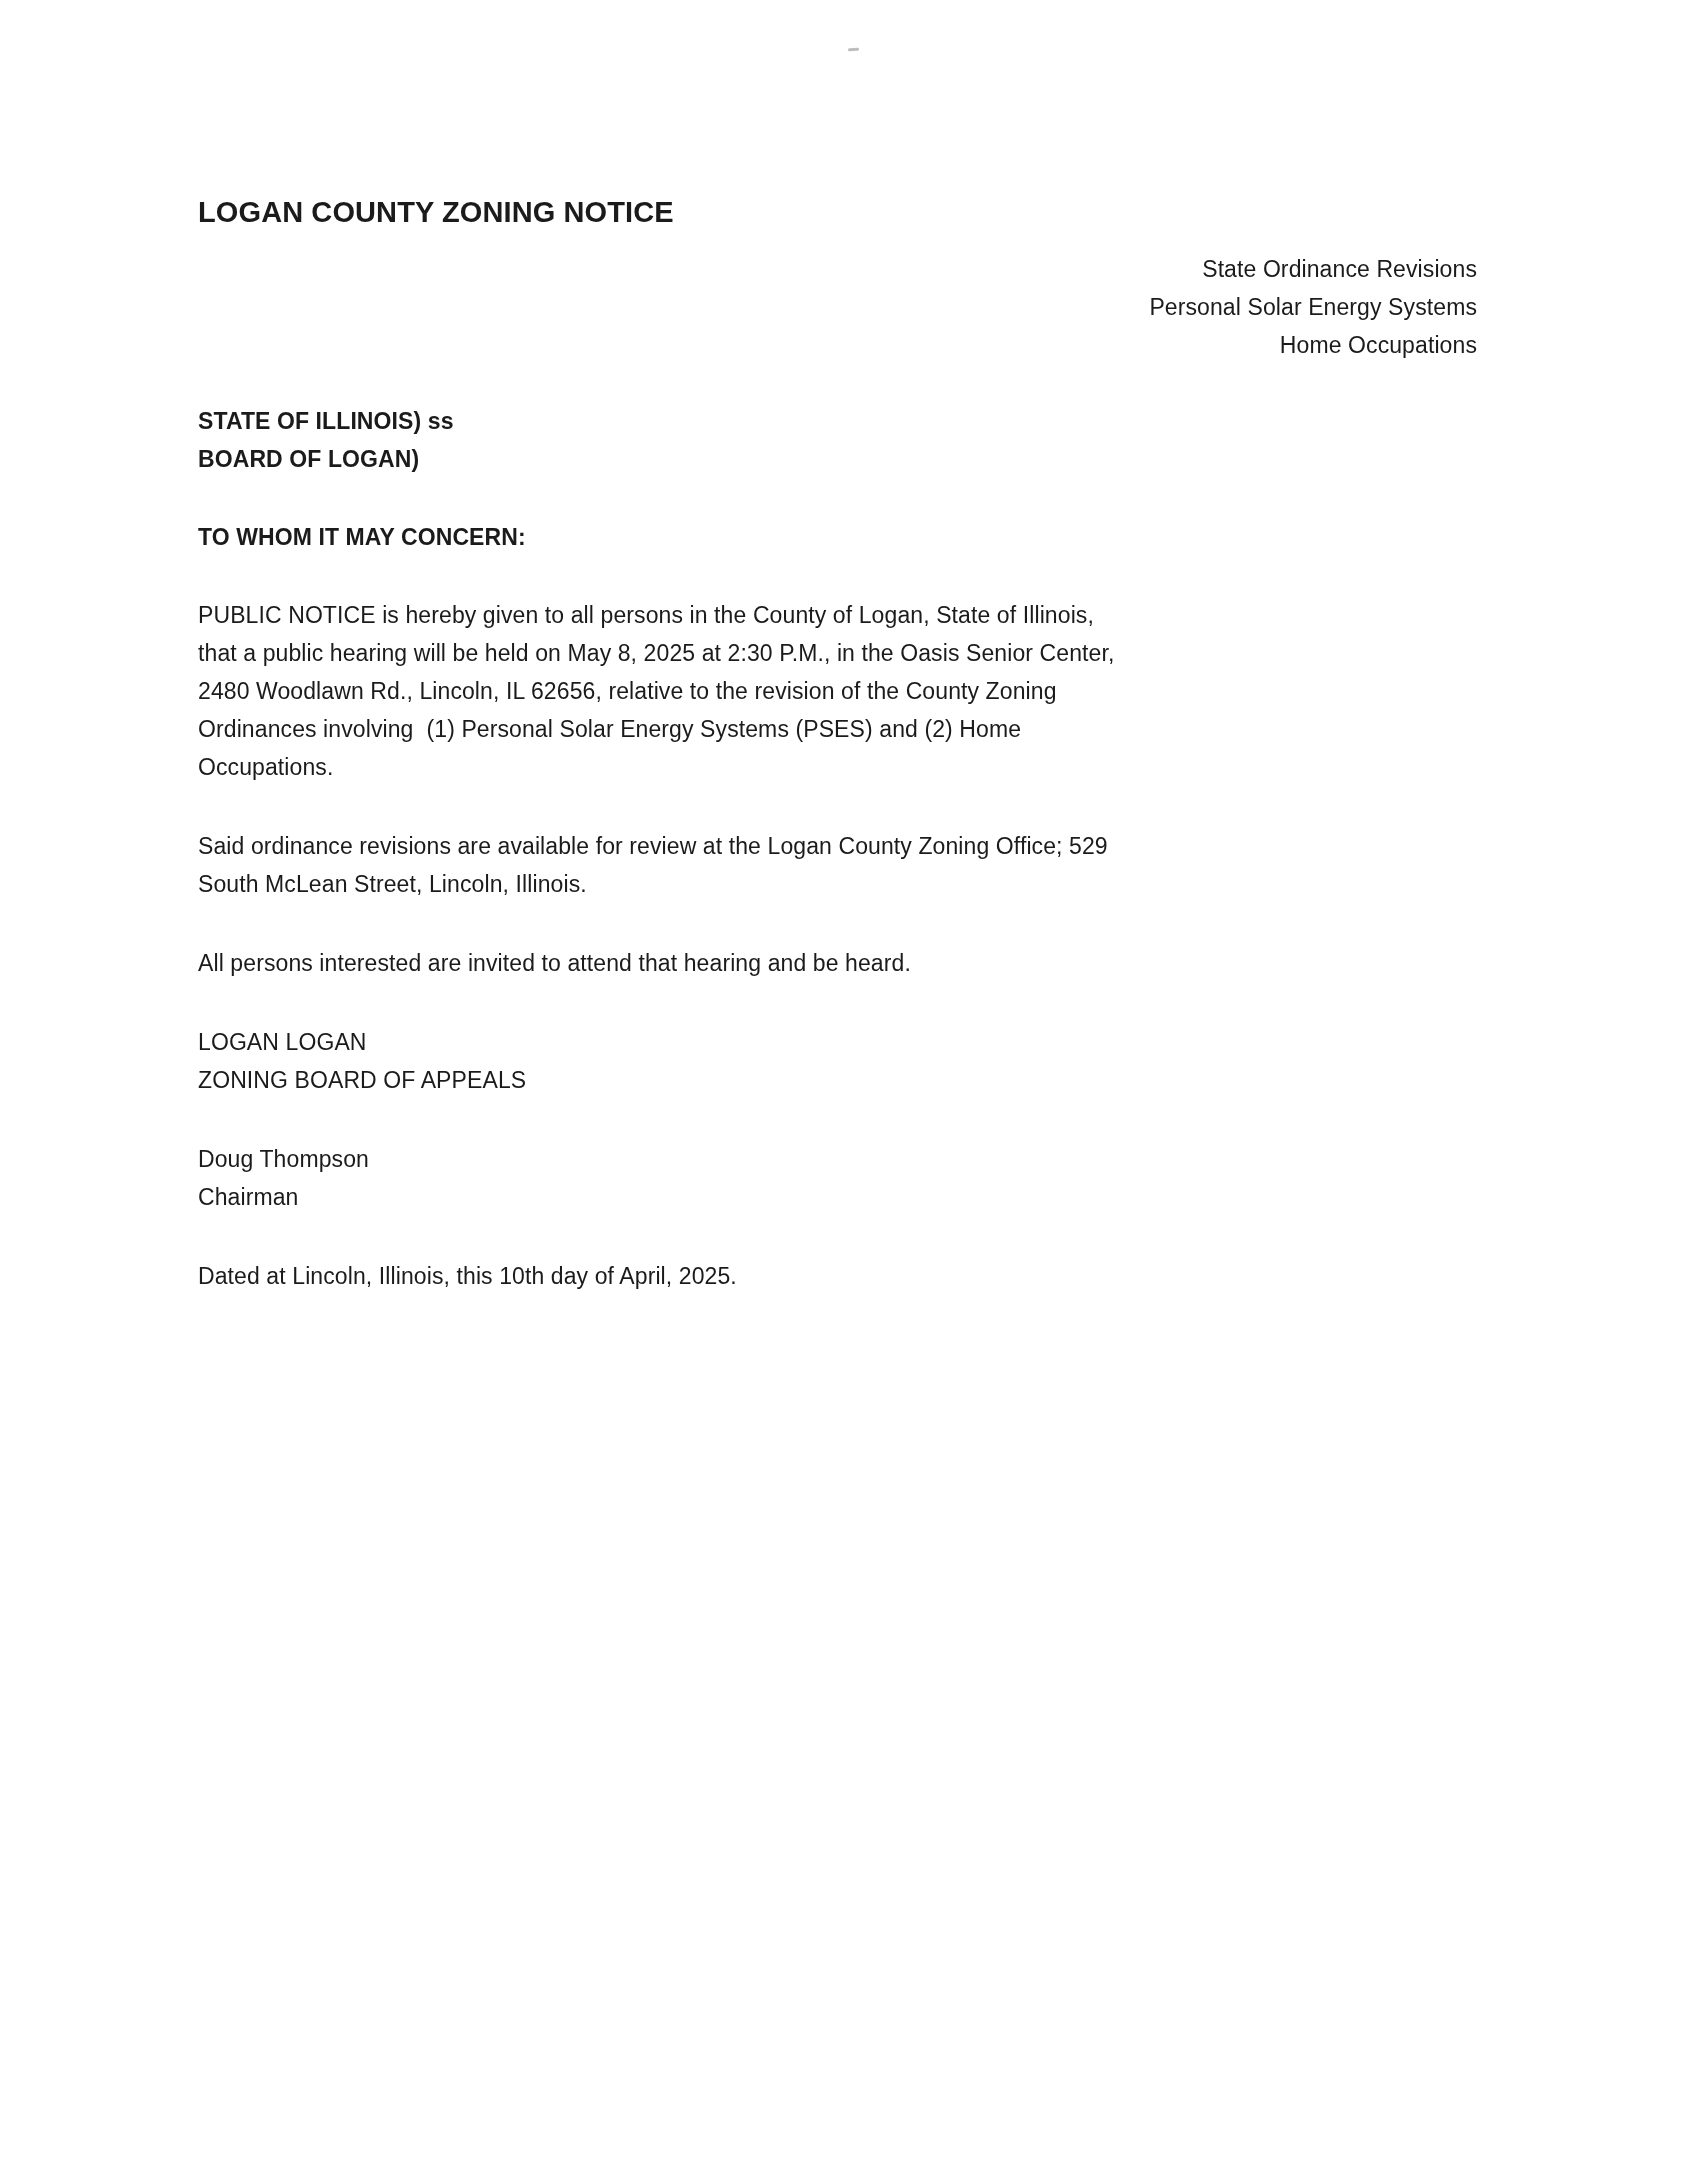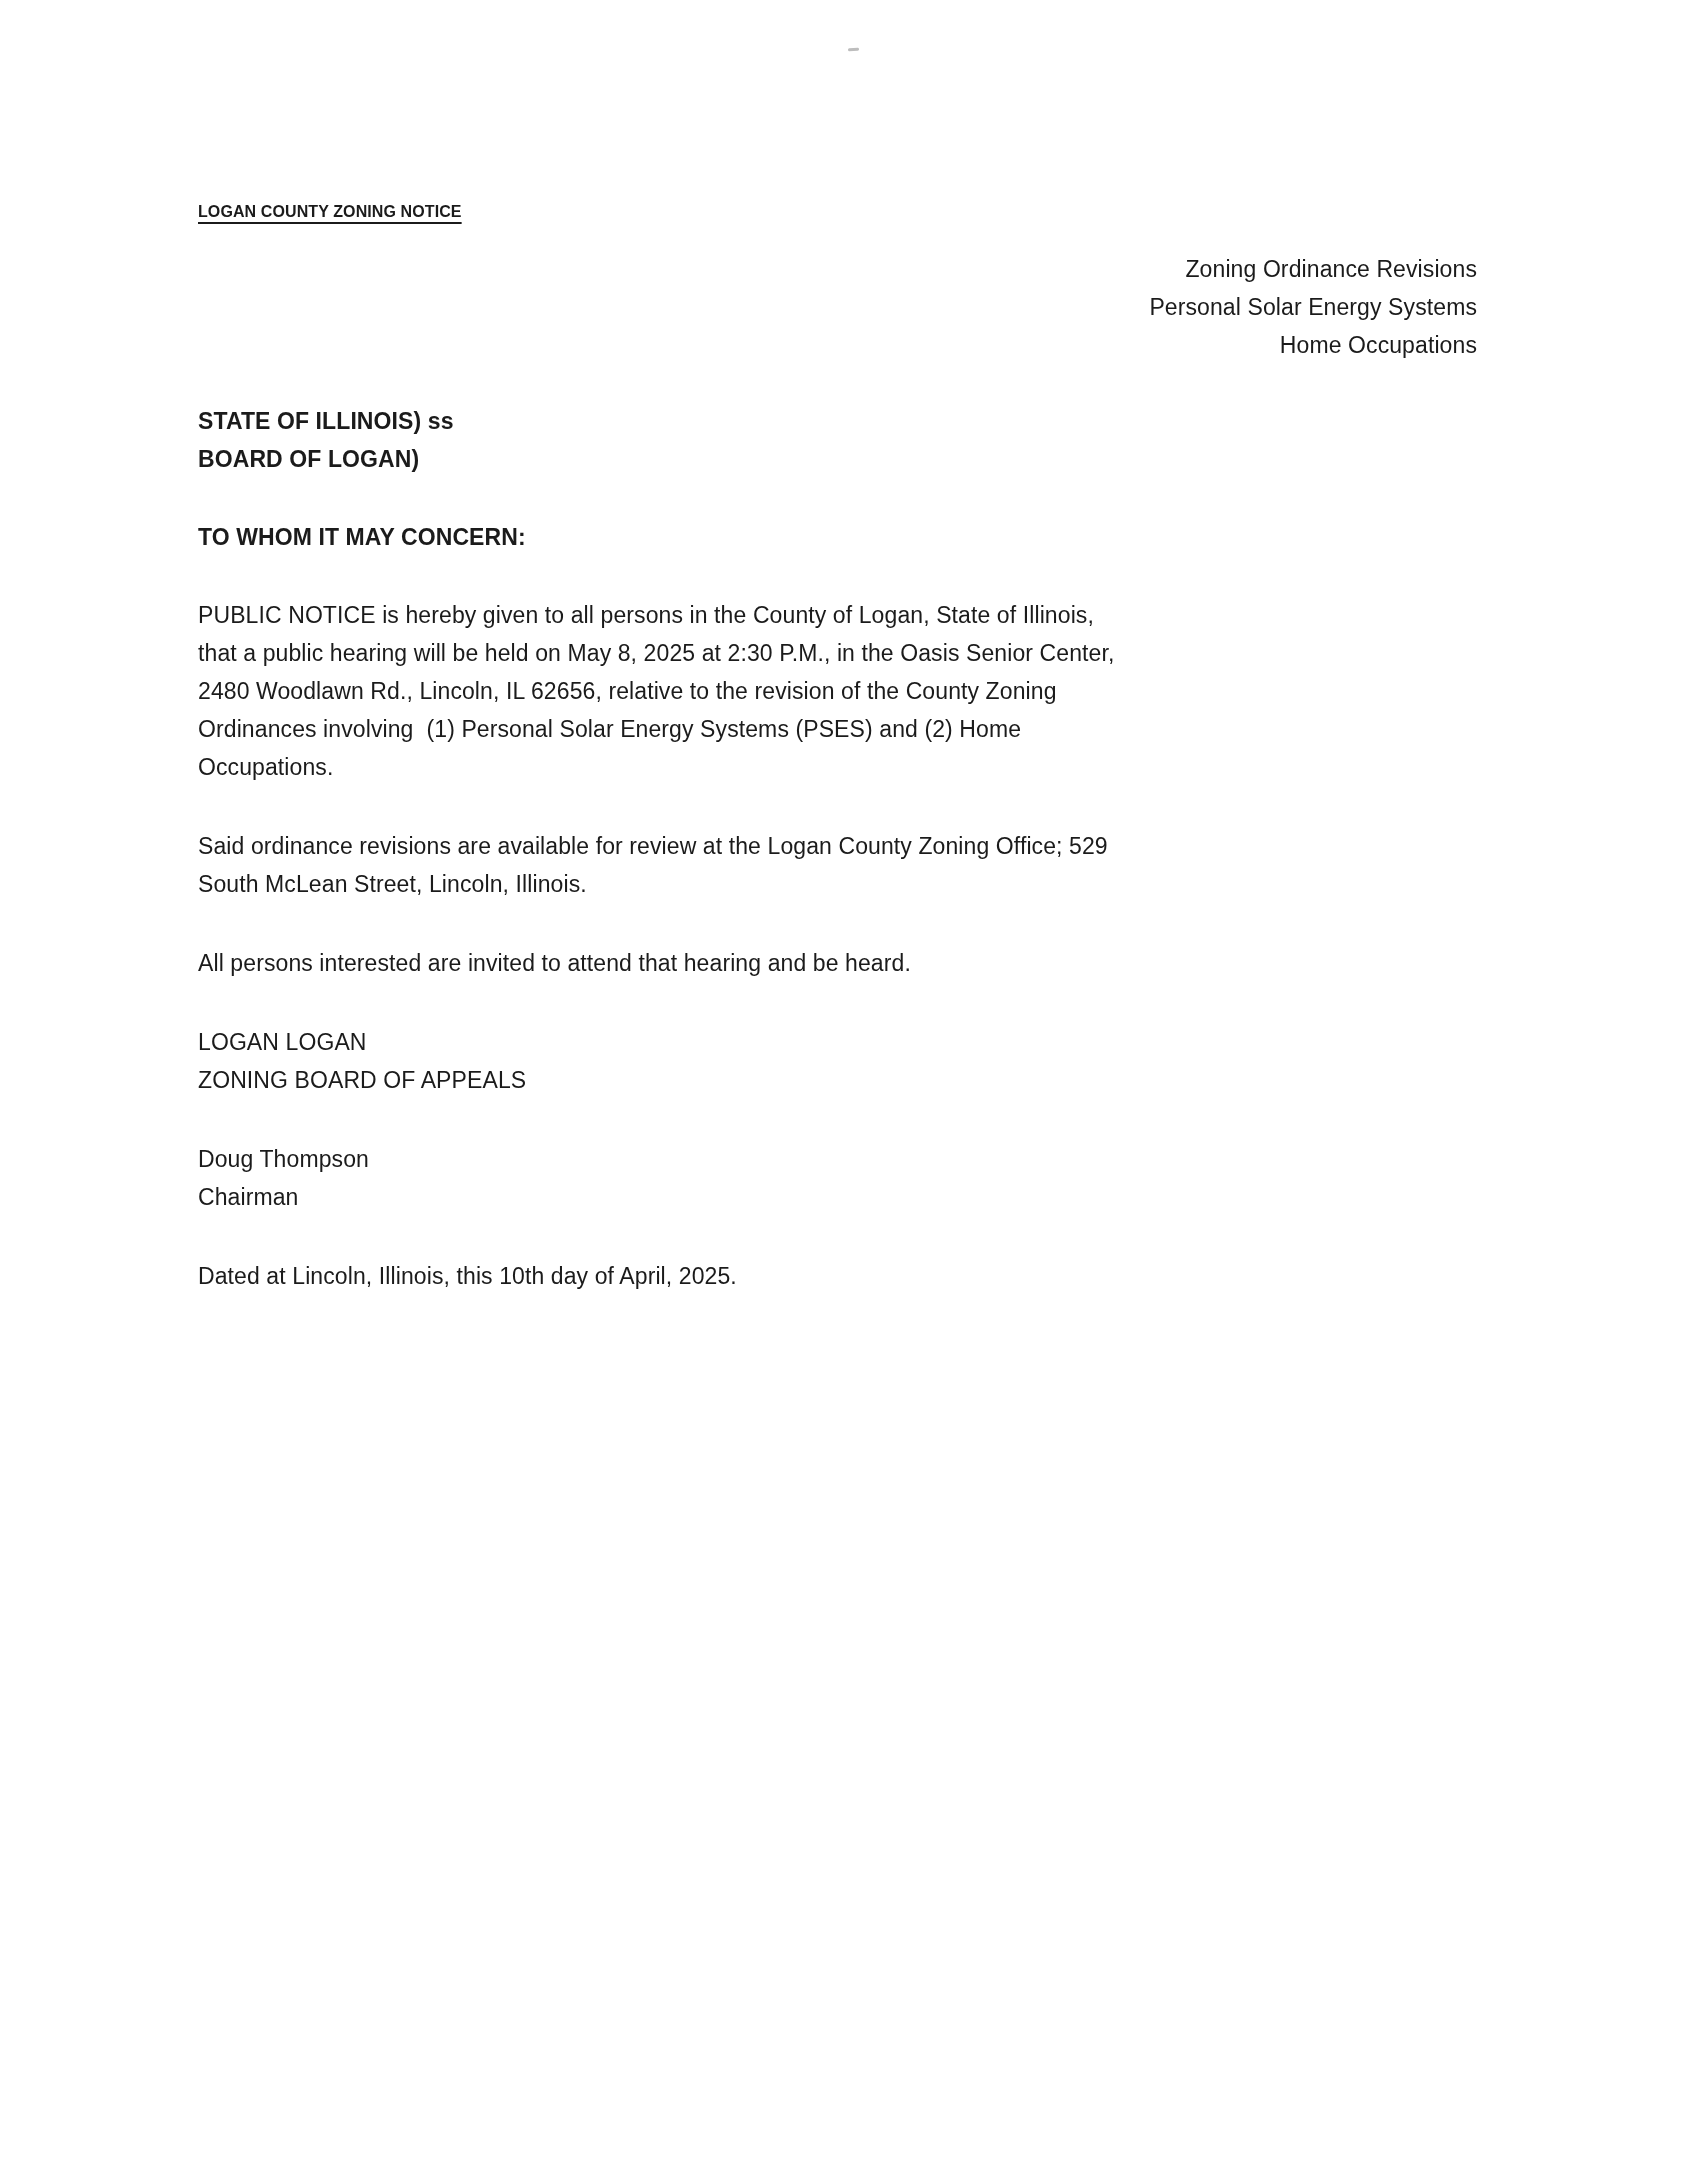--- a/index.html
+++ b/index.html
@@ -16,23 +16,22 @@
     font-family: "Liberation Sans", sans-serif;
     font-size: 23px;
     line-height: 38px;
     letter-spacing: 0.1px;
     overflow: hidden;
   }
   .content {
     padding: 193px 210px 0 198px;
   }
   .doc-title {
-    font-size: 16px;
+    font-size: 29px;
     font-weight: bold;
-    text-decoration: underline;
     text-decoration-thickness: 2px;
     text-underline-offset: 4.6px;
     margin: 0 0 18.5px 0;
     line-height: 38px;
   }
   .subject-block {
     text-align: right;
     margin: 0 0 38px 0;
   }
   .state-block {
@@ -74,21 +73,21 @@
 
 <div class="page">
 
   <div class="scan-artifact"></div>
 
   <div class="content">
 
     <div class="doc-title">LOGAN COUNTY ZONING NOTICE</div>
 
     <div class="subject-block">
-      <div class="line">Zoning Ordinance Revisions</div>
+      <div class="line">State Ordinance Revisions</div>
       <div class="line">Personal Solar Energy Systems</div>
       <div class="line">Home Occupations</div>
     </div>
 
     <div class="state-block">
       <div class="line">STATE OF ILLINOIS) ss</div>
       <div class="line">BOARD OF LOGAN)</div>
     </div>
 
     <div class="salutation">TO WHOM IT MAY CONCERN:</div>

